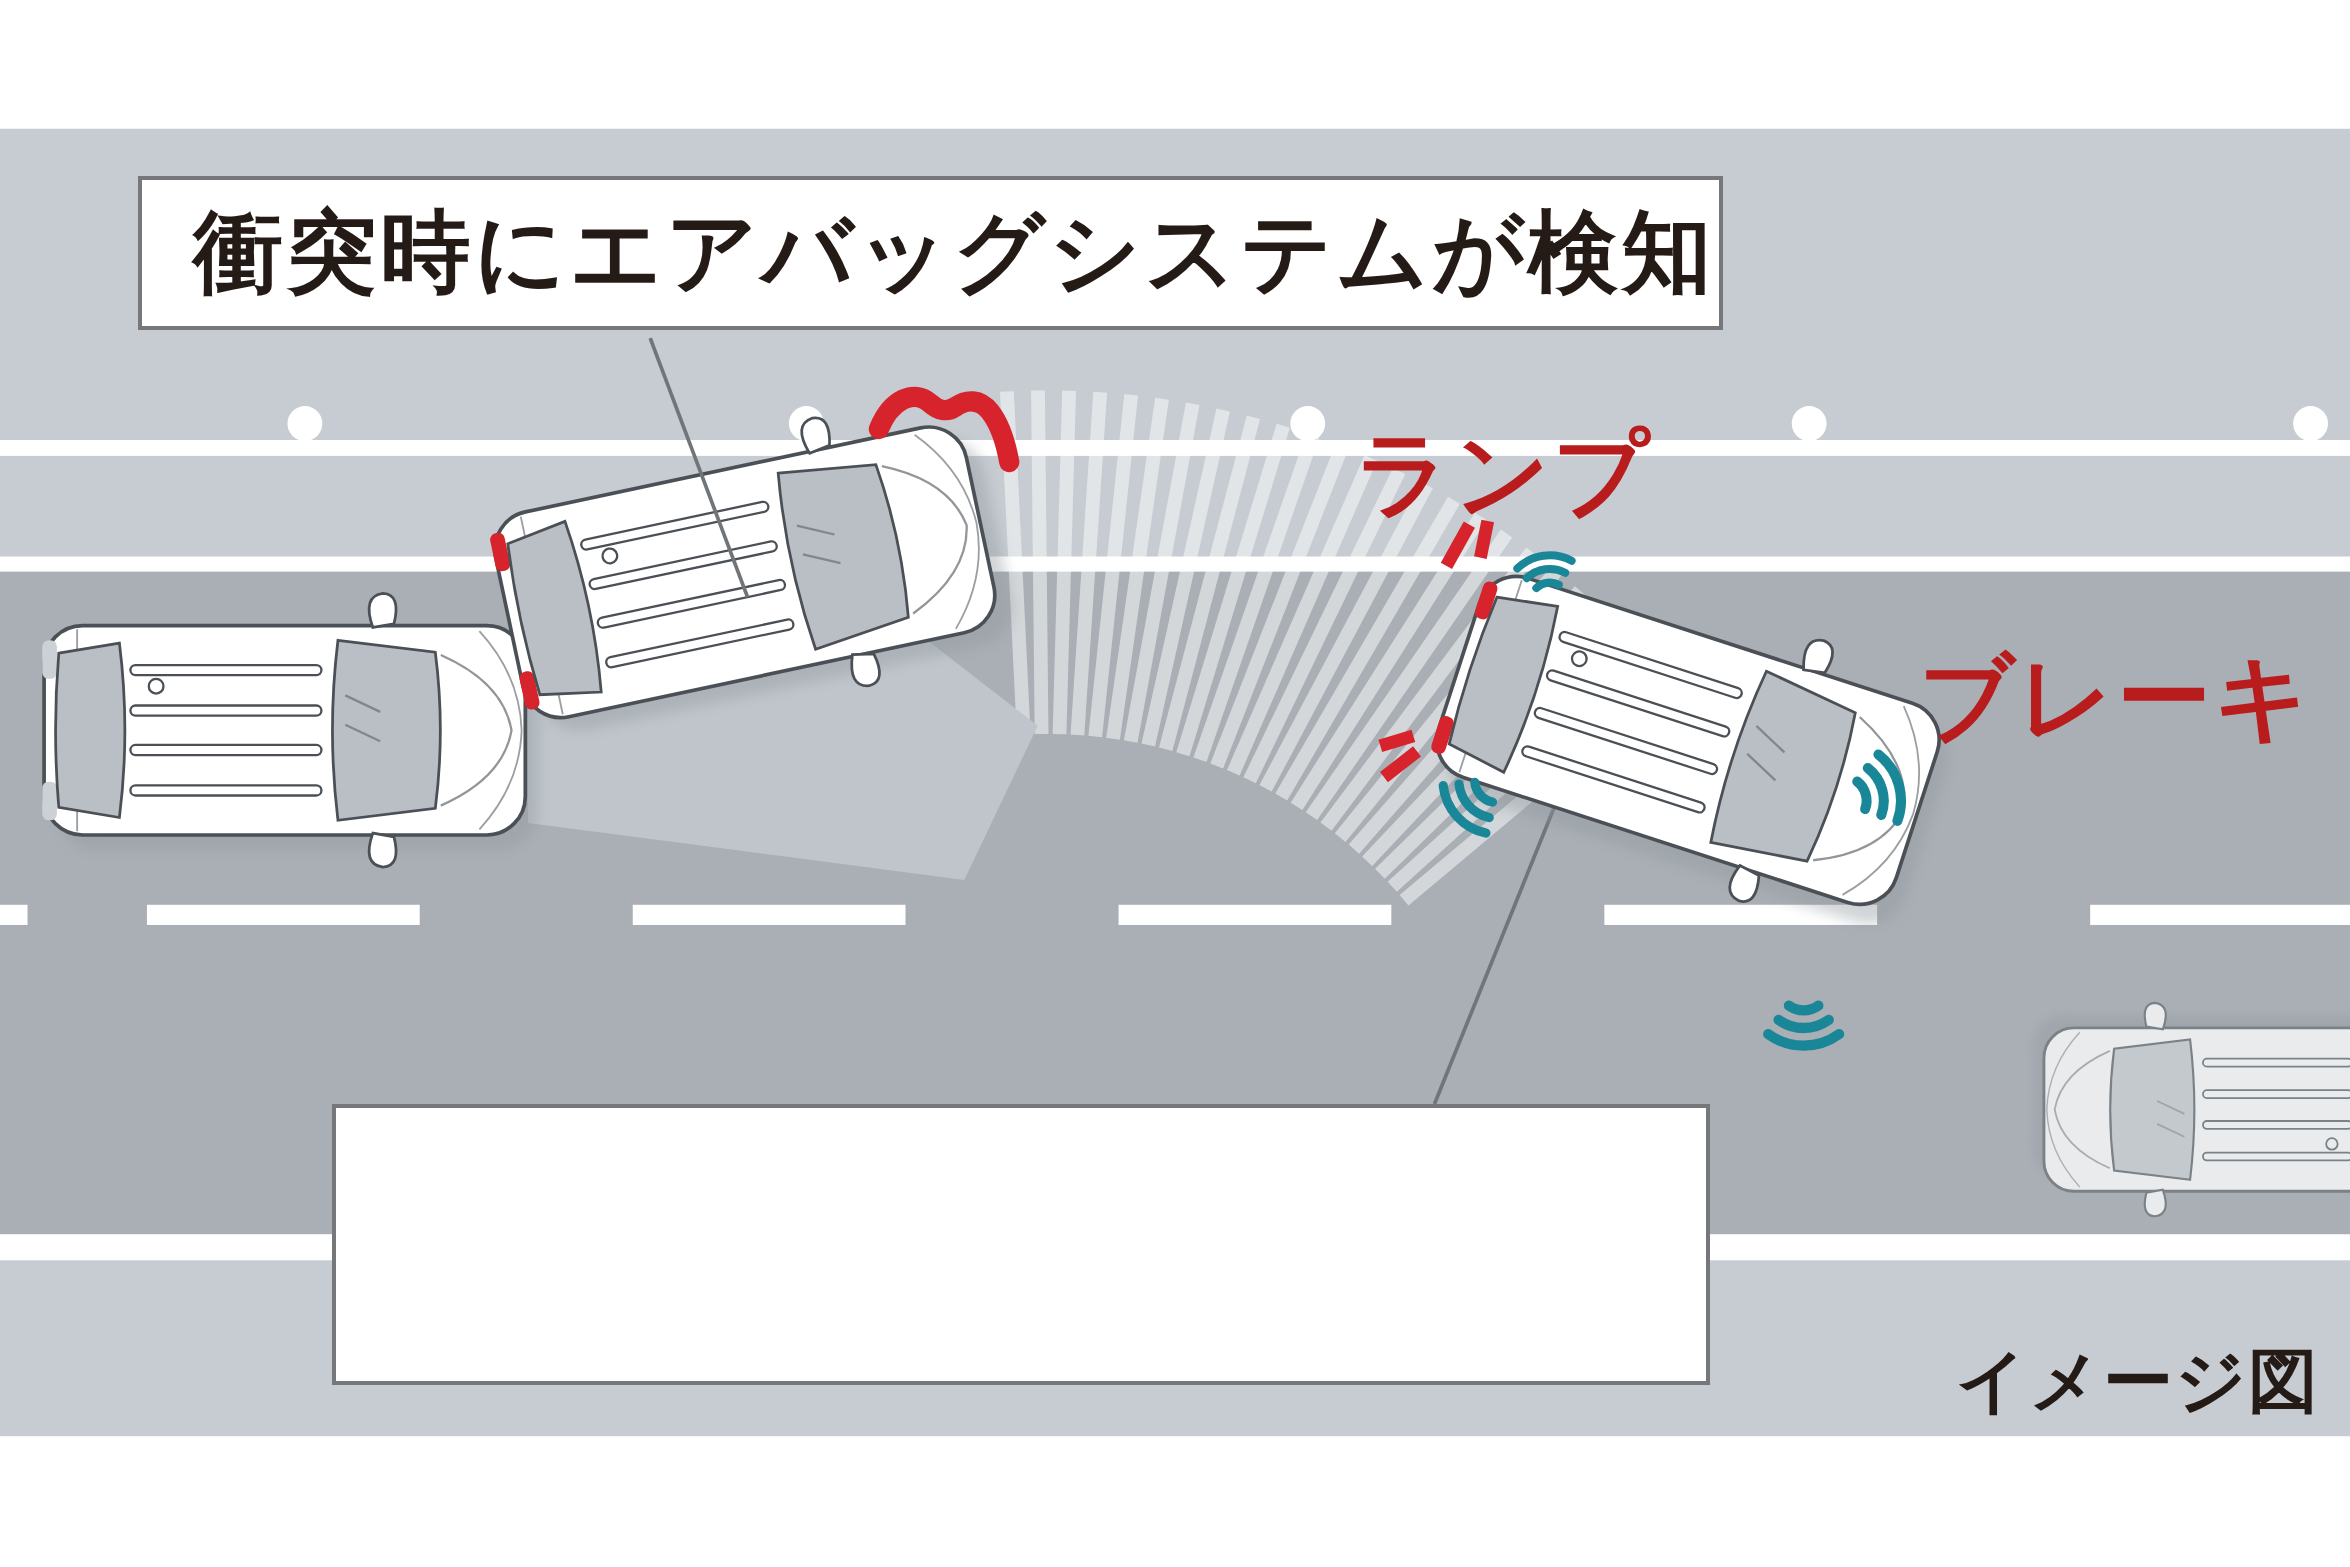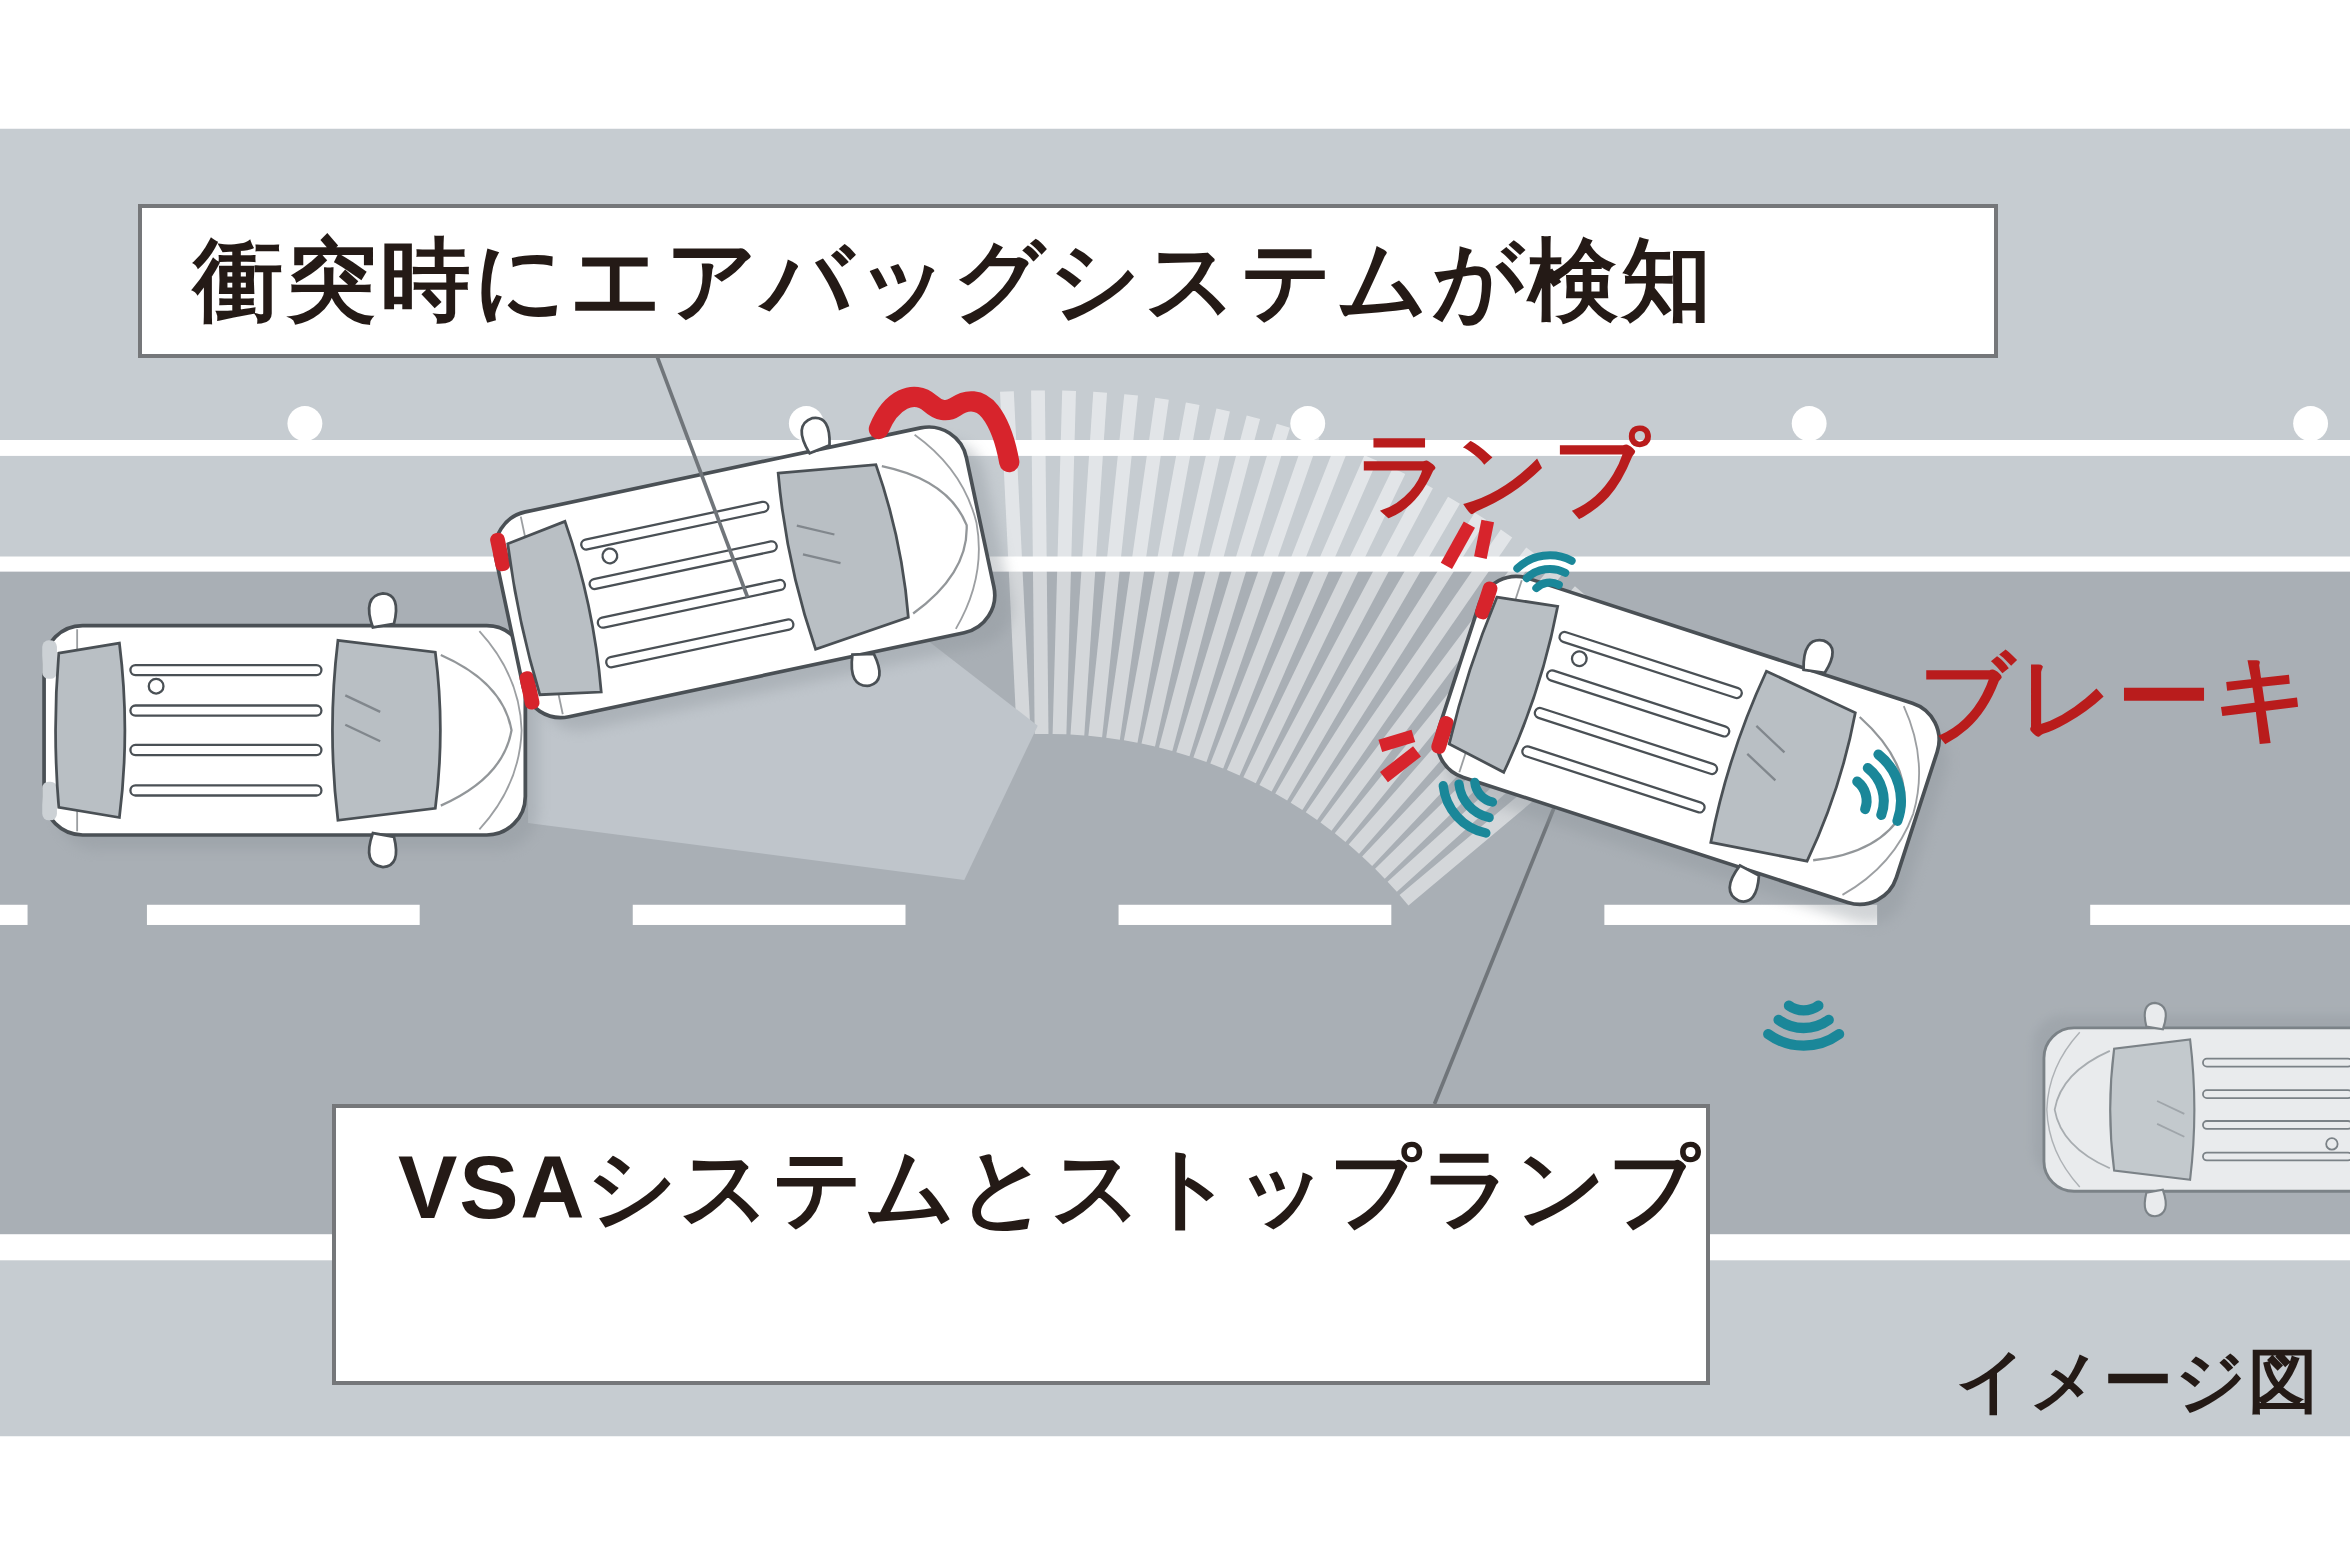--- a/index.html
+++ b/index.html
@@ -6,21 +6,21 @@
   body{
     width:2351px;height:1568px;position:relative;overflow:hidden;background:#ffffff;
     font-family:"Liberation Sans","DejaVu Sans",sans-serif;
   }
   .scene{position:absolute;left:0;top:0;width:2351px;height:1568px;display:block;}
   .callout{
     position:absolute;background:#ffffff;border:4.6px solid #75777a;
     color:#241a16;font-weight:600;box-sizing:border-box;white-space:nowrap;
   }
   .callout-top{
-    left:138px;top:204px;width:1860px;height:154px;
+    left:138px;top:176px;width:1585px;height:154px;
     font-size:90px;line-height:144px;padding-left:51px;letter-spacing:3.7px;
   }
   .callout-bottom{
     left:332px;top:1104px;width:1378px;height:281px;
     font-size:89px;line-height:110px;padding:24px 0 0 62px;letter-spacing:1.8px;
   }
   .floating-label{
     position:absolute;color:#b91c1c;font-weight:600;font-size:94px;
     letter-spacing:2.8px;white-space:nowrap;
   }
@@ -168,19 +168,18 @@
            C 1053 434 1067 434 1078 448 C 1089 462 1095 481 1099 503" fill="none" stroke="#d7242c" stroke-width="22" stroke-linecap="round"></path>
 
   <line x1="708" y1="368" x2="814" y2="650" stroke="#70757a" stroke-width="4"></line>
 </svg>
 
 <div class="callout callout-top">
   <span>衝突時にエアバッグシステムが検知</span>
 </div>
 
 <div class="callout callout-bottom">
-  <div>VSAシステムとストップランプ</div>
 </div>
 
 <div class="floating-label label-lamp">ランプ</div>
 <div class="floating-label label-brake">ブレーキ</div>
 <div class="caption">イメージ図</div>
 
 
 </body></html>

